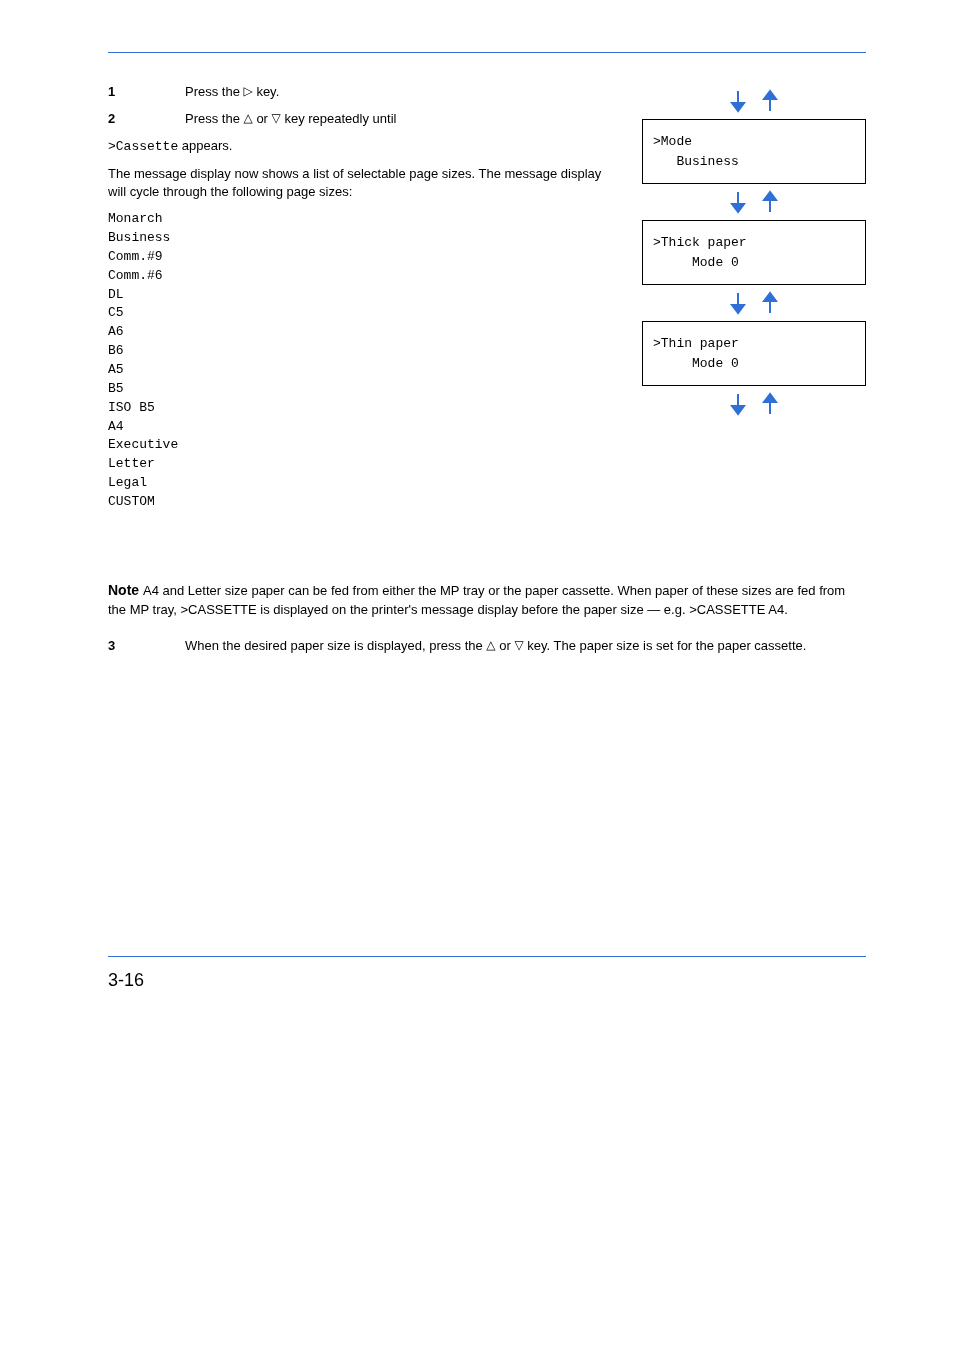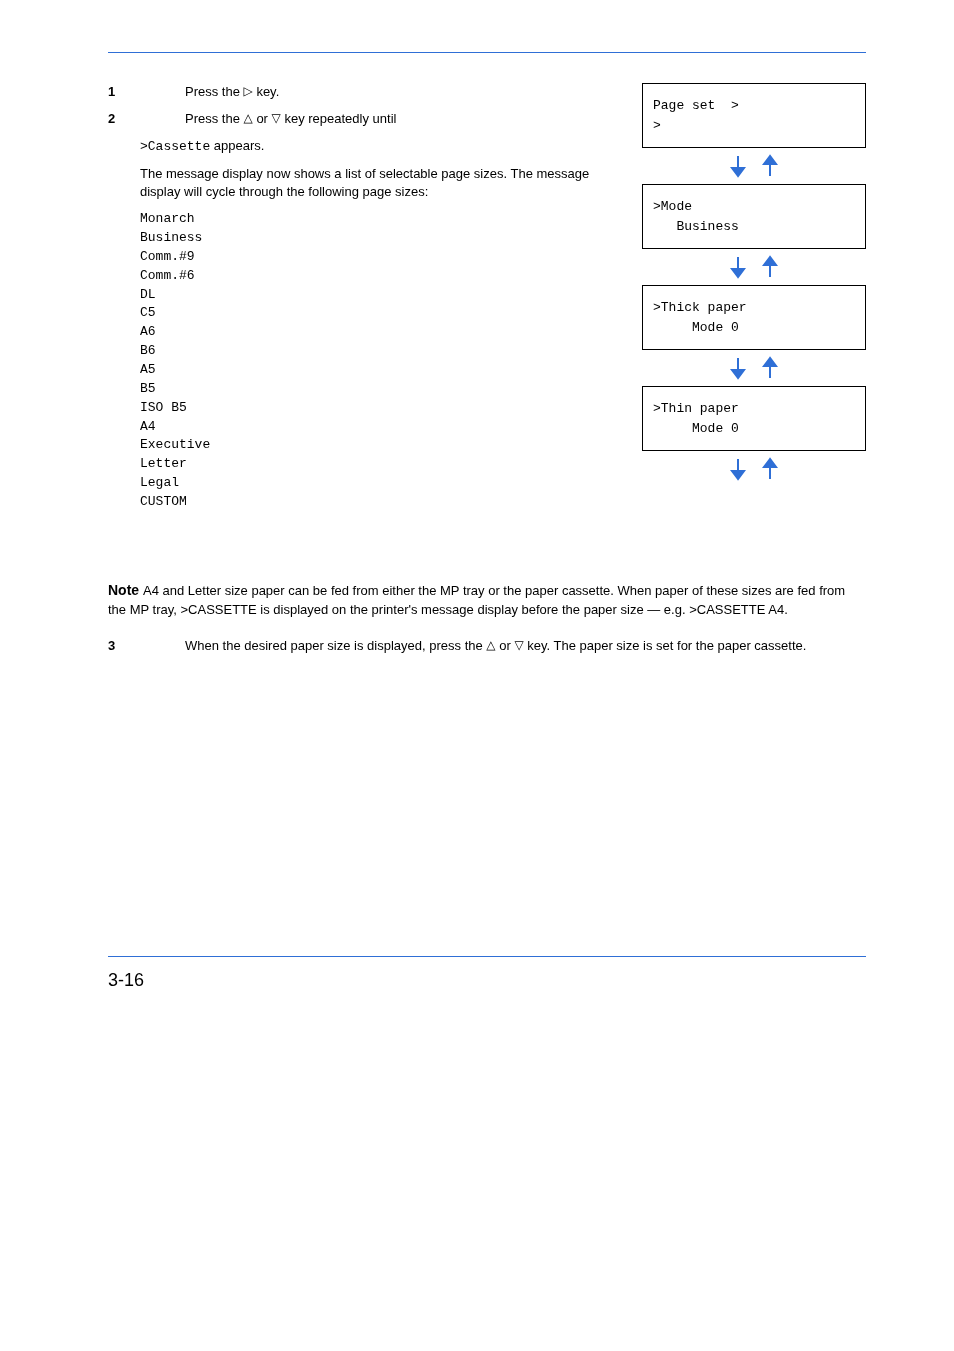--- a/index.html
+++ b/index.html
@@ -34,21 +34,20 @@
     align-items: flex-start;
     margin-bottom: 8px;
   }
   .num {
     font-weight: bold;
     width: 32px;
     flex-shrink: 0;
   }
   .num-text { flex: 1; margin-left: 45px; }
   .cont-text {
-    margin-left: 32px;
     margin-bottom: 8px;
   }
   .tri {
     display: inline-block;
     font-size: 12px;
     line-height: 1;
     vertical-align: 1px;
   }
   .mcode {
     font-family: "Courier New", Courier, monospace;
@@ -129,22 +128,20 @@
 ISO B5
 A4
 Executive
 Letter
 Legal
 CUSTOM</div>
 
     </div>
 
     <div class="flow-col">
-      <div class="flow-box"><span>Page set  &gt;</span>
-<span>&gt;</span></div>
       <div class="flow-arrows">
         <svg width="16" height="24">
             <path d="M8 2 L8 16 M8 22 L2 14 L14 14 Z" fill="#2f6fd6" stroke="#2f6fd6" stroke-width="2"></path>
           </svg>
         <svg width="16" height="24">
             <path d="M8 22 L8 8 M8 2 L2 10 L14 10 Z" fill="#2f6fd6" stroke="#2f6fd6" stroke-width="2"></path>
           </svg>
       </div>
       <div class="flow-box"><span>&gt;Mode</span>
 <span>   Business</span></div>

